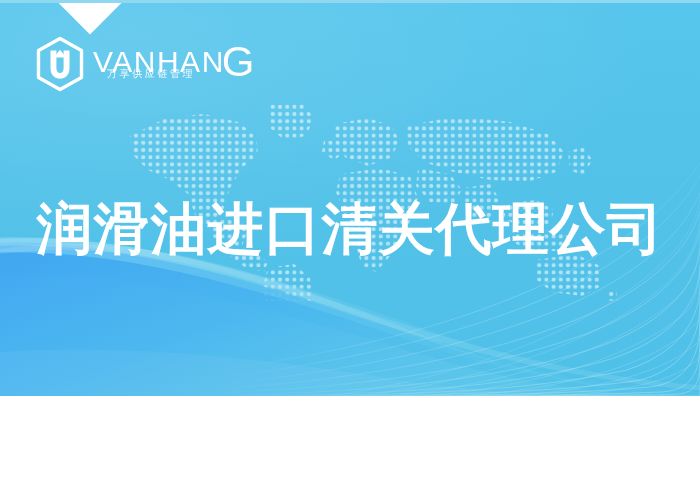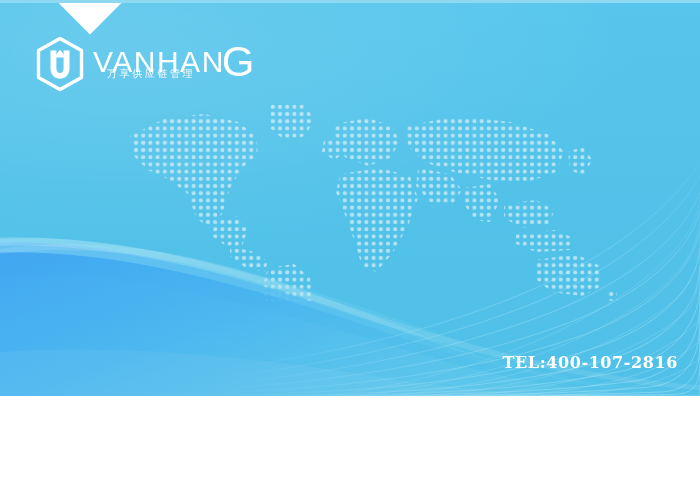--- a/index.html
+++ b/index.html
@@ -315,16 +315,16 @@
       </svg>
     </div>
 
     <div class="logo-text-block">
       <div class="logo-wordmark"><span>VANHAN</span><span class="g-big">G</span></div>
       <div class="logo-cn">万享供应链管理</div>
     </div>
 
   </div>
 
-
-  <div class="tel">TEL:400-107-2816</div>
+  <div class="headline">润滑油进口清关代理公司</div>
+
 
 </div>
 
 </body></html>

